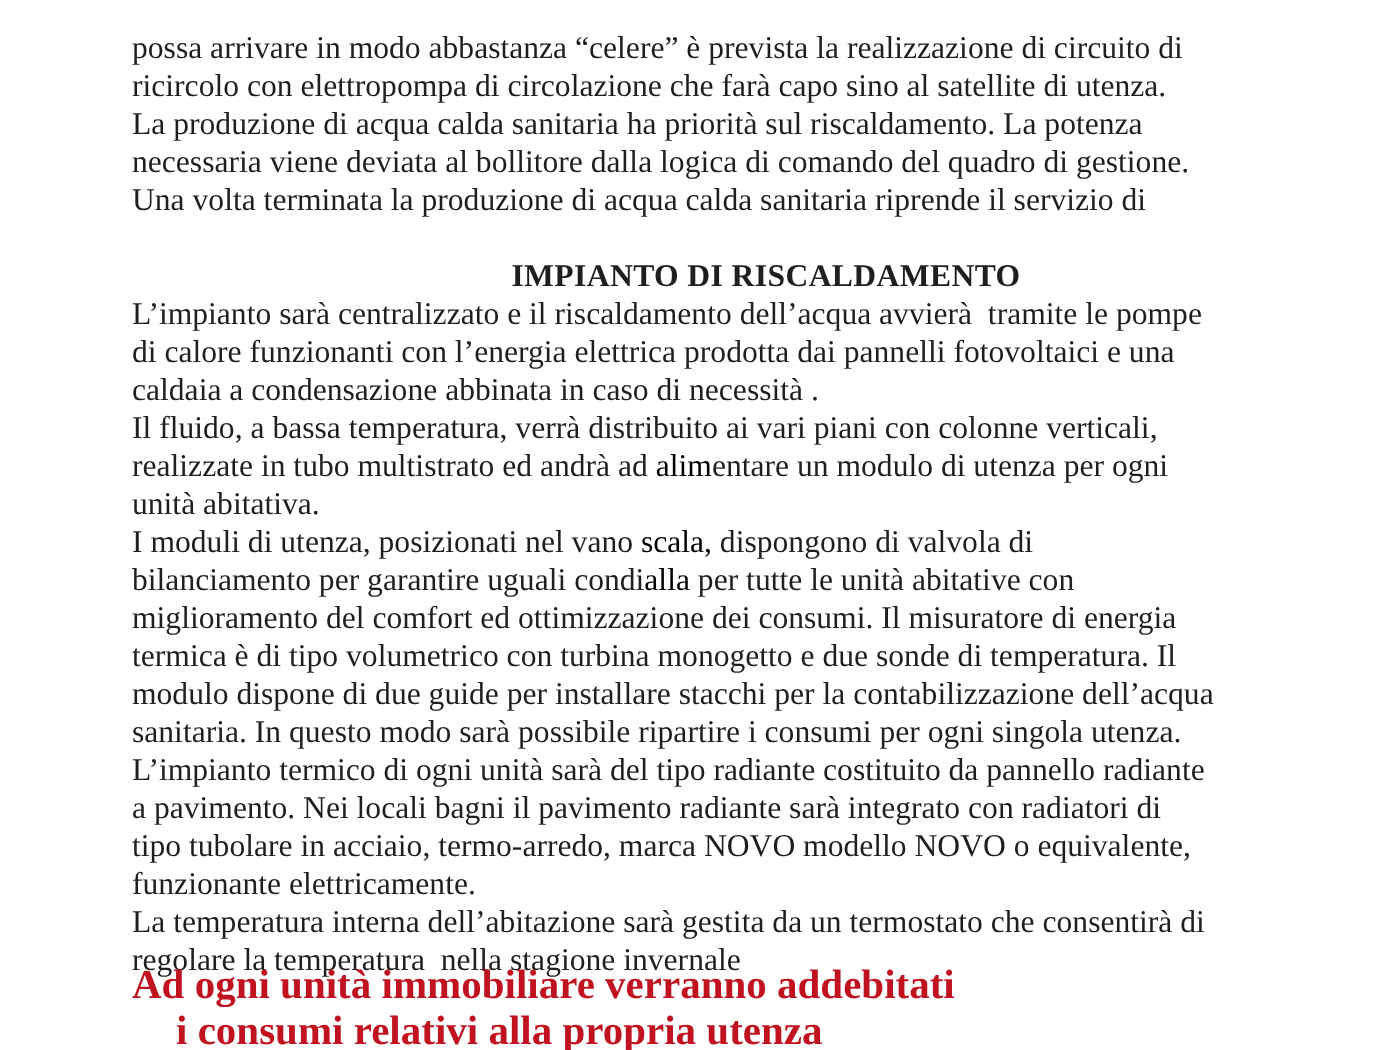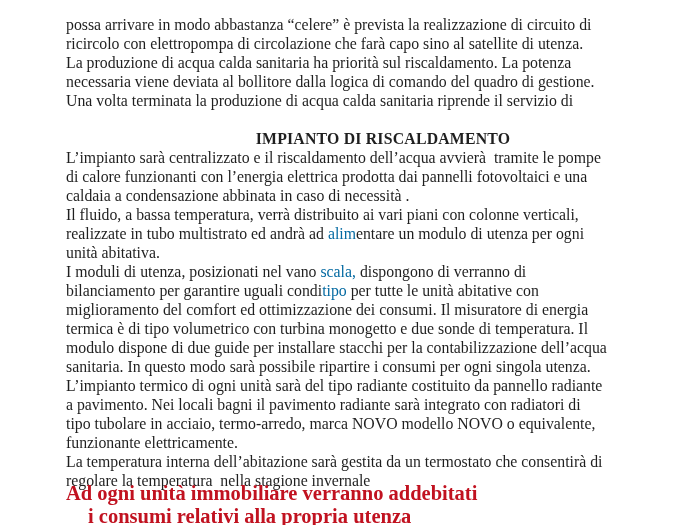--- a/index.html
+++ b/index.html
@@ -27,21 +27,21 @@
   }
   .blank-line {
     height: 19px;
   }
   .heading {
     font-weight: bold;
     letter-spacing: 0.2px;
     text-align: center;
   }
   .faded {
-    color: #0369a1;
+    color: #000000;
   }
   .red-line {
     white-space: pre;
     color: #c11220;
     font-weight: bold;
     font-size: 20.5px;
     line-height: 23px;
     height: 23px;
   }
   .red-line-1 {
@@ -69,23 +69,23 @@
 
   <div class="line">L’impianto sarà centralizzato e il riscaldamento dell’acqua avvierà  tramite le pompe</div>
   <div class="line">di calore funzionanti con l’energia elettrica prodotta dai pannelli fotovoltaici e una</div>
   <div class="line">caldaia a condensazione abbinata in caso di necessità .</div>
   <div class="line">Il fluido, a bassa temperatura, verrà distribuito ai vari piani con colonne verticali,</div>
 
   <div class="line"><span>realizzate in tubo multistrato ed andrà ad </span><span class="faded">alim</span><span>entare un modulo di utenza per ogni</span></div>
 
   <div class="line">unità abitativa.</div>
 
-  <div class="line"><span>I moduli di utenza, posizionati nel vano </span><span class="faded">scala,</span><span> dispongono di verranno di</span></div>
+  <div class="line"><span>I moduli di utenza, posizionati nel vano </span><span class="faded">scala,</span><span> dispongono di valvola di</span></div>
 
-  <div class="line"><span>bilanciamento per garantire uguali condi</span><span class="faded">tipo</span><span> per tutte le unità abitative con</span></div>
+  <div class="line"><span>bilanciamento per garantire uguali condi</span><span class="faded">alla</span><span> per tutte le unità abitative con</span></div>
 
   <div class="line">miglioramento del comfort ed ottimizzazione dei consumi. Il misuratore di energia</div>
   <div class="line">termica è di tipo volumetrico con turbina monogetto e due sonde di temperatura. Il</div>
   <div class="line">modulo dispone di due guide per installare stacchi per la contabilizzazione dell’acqua</div>
   <div class="line">sanitaria. In questo modo sarà possibile ripartire i consumi per ogni singola utenza.</div>
   <div class="line">L’impianto termico di ogni unità sarà del tipo radiante costituito da pannello radiante</div>
   <div class="line">a pavimento. Nei locali bagni il pavimento radiante sarà integrato con radiatori di</div>
   <div class="line">tipo tubolare in acciaio, termo-arredo, marca NOVO modello NOVO o equivalente,</div>
   <div class="line">funzionante elettricamente.</div>
   <div class="line">La temperatura interna dell’abitazione sarà gestita da un termostato che consentirà di</div>

